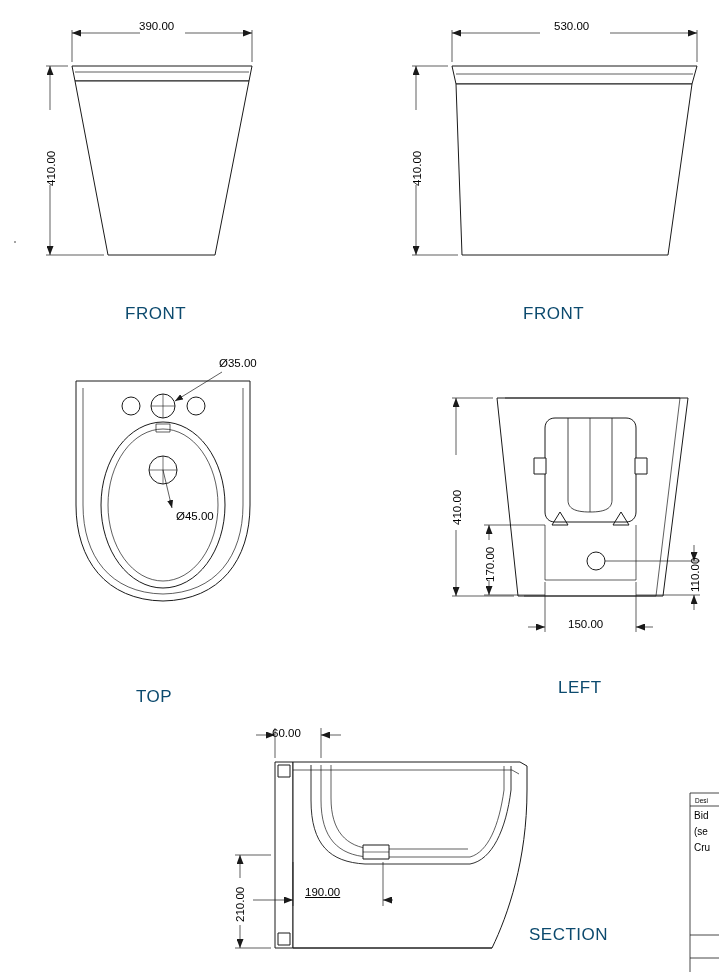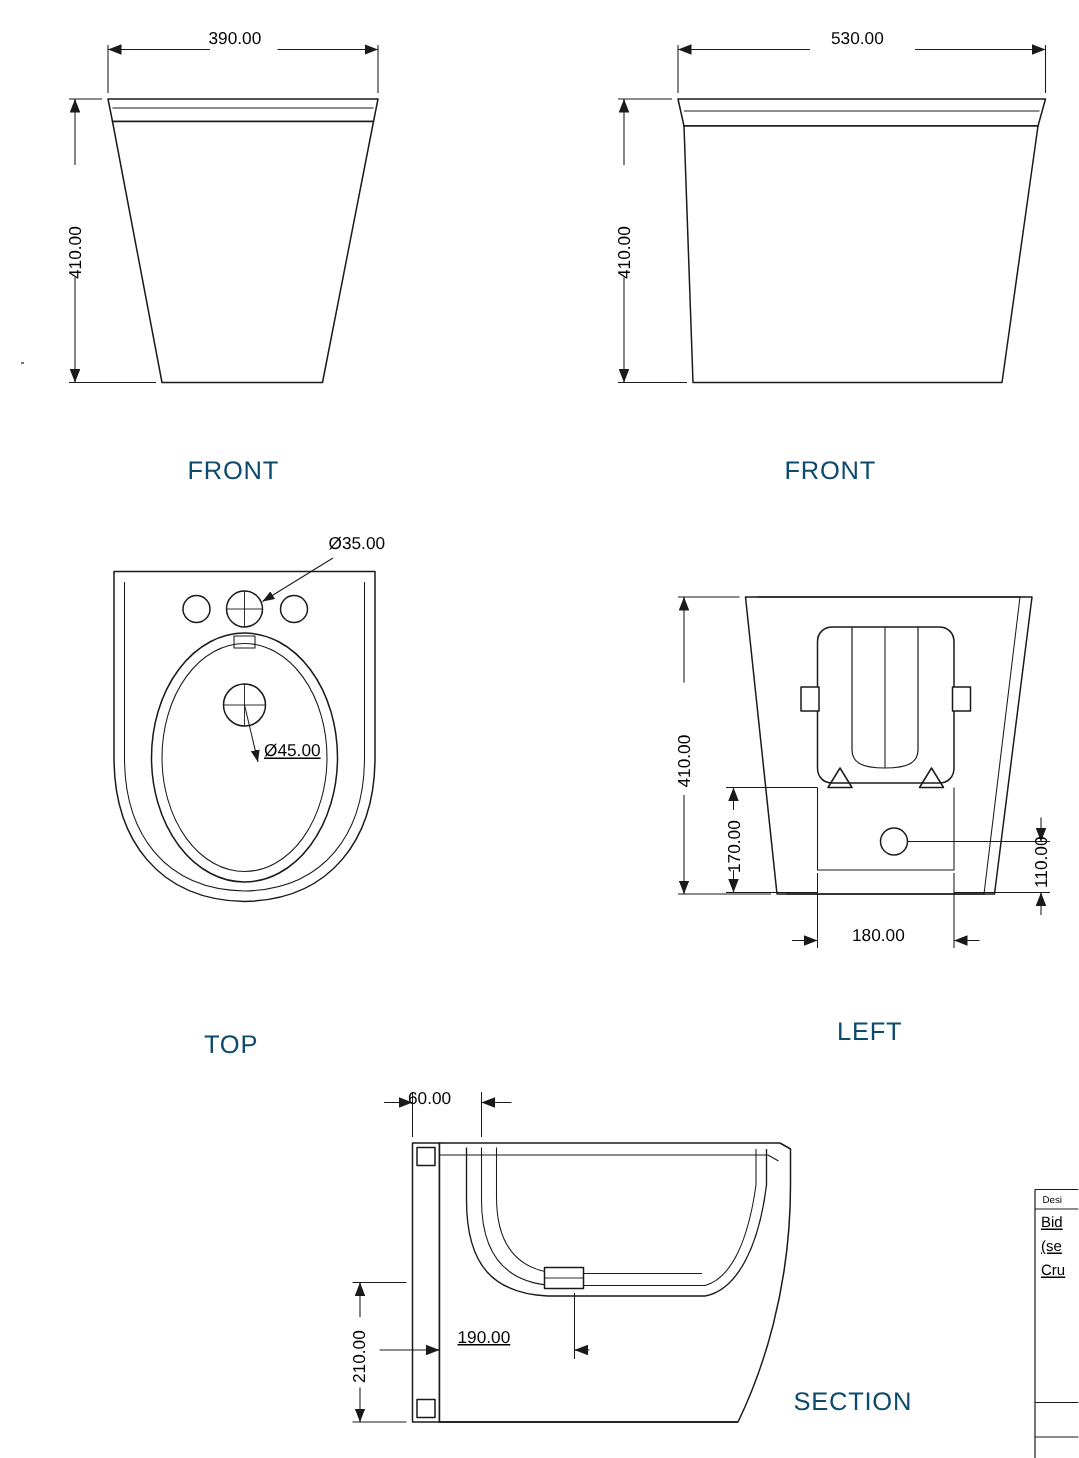--- a/index.html
+++ b/index.html
@@ -43,21 +43,20 @@
   .dim-text.vert {
     transform-origin: left top;
     transform: rotate(-90deg);
   }
   .title-block-text {
     position: absolute;
     font-size: 10px;
     line-height: 12.5px;
     color: #000;
     white-space: nowrap;
-    text-decoration: underline;
   }
   .tb-tiny {
     position: absolute;
     font-size: 6.5px;
     color: #000;
     white-space: nowrap;
   }
 </style>
 </head>
 <body>
@@ -248,26 +247,26 @@
   <div class="view-label" style="left:558px; top:678px;">LEFT</div>
   <div class="view-label" style="left:529px; top:925px;">SECTION</div>
 
   <div class="dim-text" style="left:139px; top:20px;text-align:center;">390.00</div>
   <div class="dim-text vert" style="left:45px; top:186px;">410.00</div>
 
   <div class="dim-text" style="left:554px; top:20px;">530.00</div>
   <div class="dim-text vert" style="left:411px; top:186px;">410.00</div>
 
   <div class="dim-text" style="left:219px; top:357px;">Ø35.00</div>
-  <div class="dim-text" style="left:176px; top:495px;text-decoration:underline;">Ø45.00</div>
+  <div class="dim-text" style="left:176px; top:510px;">Ø45.00</div>
 
   <div class="dim-text vert" style="left:451px; top:525px;">410.00</div>
   <div class="dim-text vert" style="left:484px; top:582px;">170.00</div>
   <div class="dim-text vert" style="left:689px; top:592px;">110.00</div>
-  <div class="dim-text" style="left:568px; top:618px;">180.00</div>
+  <div class="dim-text" style="left:568px; top:618px;">150.00</div>
 
   <div class="dim-text" style="left:272px; top:727px;">60.00</div>
   <div class="dim-text vert" style="left:234px; top:922px;">210.00</div>
   <div class="dim-text" style="left:305px; top:886px;text-decoration:underline;">190.00</div>
 
   <div class="tb-tiny" style="left:695px; top:797px;">Desi</div>
   <div class="title-block-text" style="left:694px; top:810px;">Bid</div>
   <div class="title-block-text" style="left:694px; top:826px;">(se</div>
   <div class="title-block-text" style="left:694px; top:842px;">Cru</div>
   <div class="title-block-text" style="left:722px; top:858px;">(nc</div>

